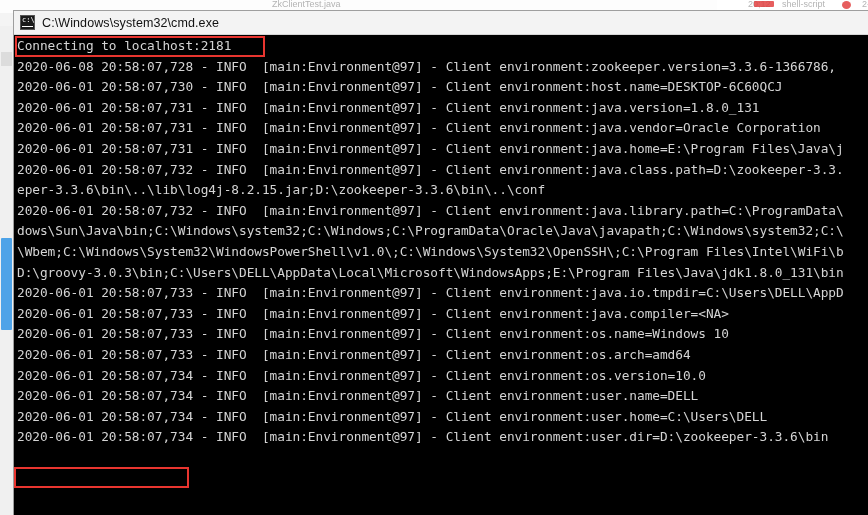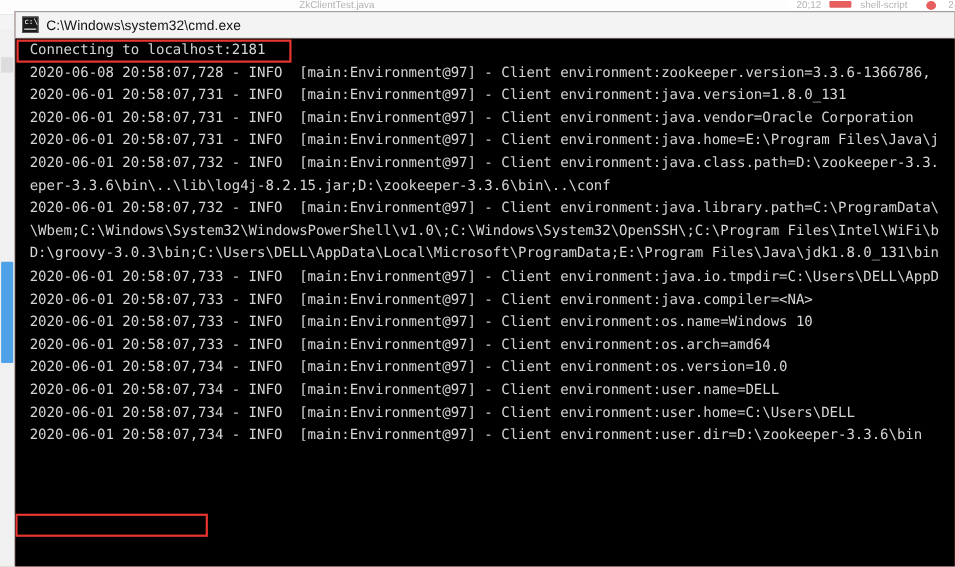--- a/index.html
+++ b/index.html
@@ -94,21 +94,21 @@
     background: #dcdcdc;
   }
 
   
   .cmd-window {
     position: absolute;
     left: 14px;
     top: 11px;
     width: 854px;
     height: 504px;
-    background: #7f1d1d;
+    background: #a3a3a3;
     box-shadow: 0 0 0 1px #9e9e9e;
   }
   .titlebar {
     position: relative;
     height: 24px;
     background: #f3f3f3;
     border-bottom: 1px solid #d6d6d6;
     display: flex;
     align-items: center;
     padding-left: 6px;
@@ -153,21 +153,21 @@
     white-space: nowrap;
     letter-spacing: .1px;
   }
 
   
   .console {
     position: relative;
     background: #000000;
     height: 480px;
     overflow: hidden;
-    padding: 1px 0 0 13px;
+    padding: 1px 0 0 3px;
     box-sizing: border-box;
   }
   .line {
     font-family: "DejaVu Sans Mono", "Liberation Mono", monospace;
     font-size: 12.8px;
     line-height: 20.6px;
     color: #d4d4d4;
     white-space: pre;
     letter-spacing: -0.05px;
     height: 20.6px;
@@ -194,21 +194,21 @@
   }
 </style>
 </head>
 <body>
 
 <div id="screen">
 
   <div class="bg-window">
     <div class="bg-tabstrip">
       <span class="bg-tab-label" style="left:272px;">ZkClientTest.java</span>
-      <span class="bg-tab-label" style="left:724px;">20;12</span>
+      <span class="bg-tab-label" style="left:748px;">20;12</span>
       <span class="bg-tab-label" style="left:782px;">shell-script</span>
       <span class="bg-tab-label" style="left:862px;">2-K0</span>
       <span class="bg-red-blob" style="left:754px; top:1px; width:20px; height:6px;"></span>
       <span class="bg-red-blob" style="left:842px; top:1px; width:9px; height:8px; border-radius:50%;"></span>
     </div>
     <div class="bg-left-strip"></div>
   </div>
 
   <div class="bg-scroll-track">
     <div class="bg-scroll-thumb2"></div>
@@ -218,28 +218,30 @@
   <div class="cmd-window">
 
     <div class="titlebar">
       <span class="title-icon"></span>
       <span class="title-text">C:\Windows\system32\cmd.exe</span>
     </div>
 
     <div class="console">
       <div class="line">Connecting to localhost:2181</div>
       <div class="line">2020-06-08 20:58:07,728 - INFO  [main:Environment@97] - Client environment:zookeeper.version=3.3.6-1366786,</div>
+      <div class="line">2020-06-01 20:58:07,730 - INFO  [main:Environment@97] - Client environment:host.name=DESKTOP-6C60QCJ</div>
       <div class="line">2020-06-01 20:58:07,731 - INFO  [main:Environment@97] - Client environment:java.version=1.8.0_131</div>
       <div class="line">2020-06-01 20:58:07,731 - INFO  [main:Environment@97] - Client environment:java.vendor=Oracle Corporation</div>
       <div class="line">2020-06-01 20:58:07,731 - INFO  [main:Environment@97] - Client environment:java.home=E:\Program Files\Java\j</div>
       <div class="line">2020-06-01 20:58:07,732 - INFO  [main:Environment@97] - Client environment:java.class.path=D:\zookeeper-3.3.</div>
       <div class="line">eper-3.3.6\bin\..\lib\log4j-8.2.15.jar;D:\zookeeper-3.3.6\bin\..\conf</div>
       <div class="line">2020-06-01 20:58:07,732 - INFO  [main:Environment@97] - Client environment:java.library.path=C:\ProgramData\</div>
+      <div class="line">dows\Sun\Java\bin;C:\Windows\system32;C:\Windows;C:\ProgramData\Oracle\Java\javapath;C:\Windows\system32;C:\</div>
       <div class="line">\Wbem;C:\Windows\System32\WindowsPowerShell\v1.0\;C:\Windows\System32\OpenSSH\;C:\Program Files\Intel\WiFi\b</div>
-      <div class="line">D:\groovy-3.0.3\bin;C:\Users\DELL\AppData\Local\Microsoft\ProgramData;E:\Program Files\Java\jdk1.8.0_131\bin</div>
+      <div class="line">D:\groovy-3.0.3\bin;C:\Users\DELL\AppData\Local\Microsoft\WindowsApps;E:\Program Files\Java\jdk1.8.0_131\bin</div>
       <div class="line">2020-06-01 20:58:07,733 - INFO  [main:Environment@97] - Client environment:java.io.tmpdir=C:\Users\DELL\AppD</div>
       <div class="line">2020-06-01 20:58:07,733 - INFO  [main:Environment@97] - Client environment:java.compiler=&lt;NA&gt;</div>
       <div class="line">2020-06-01 20:58:07,733 - INFO  [main:Environment@97] - Client environment:os.name=Windows 10</div>
       <div class="line">2020-06-01 20:58:07,733 - INFO  [main:Environment@97] - Client environment:os.arch=amd64</div>
       <div class="line">2020-06-01 20:58:07,734 - INFO  [main:Environment@97] - Client environment:os.version=10.0</div>
       <div class="line">2020-06-01 20:58:07,734 - INFO  [main:Environment@97] - Client environment:user.name=DELL</div>
       <div class="line">2020-06-01 20:58:07,734 - INFO  [main:Environment@97] - Client environment:user.home=C:\Users\DELL</div>
       <div class="line">2020-06-01 20:58:07,734 - INFO  [main:Environment@97] - Client environment:user.dir=D:\zookeeper-3.3.6\bin</div>
 
       <div class="redbox" id="redbox-connecting"></div>

